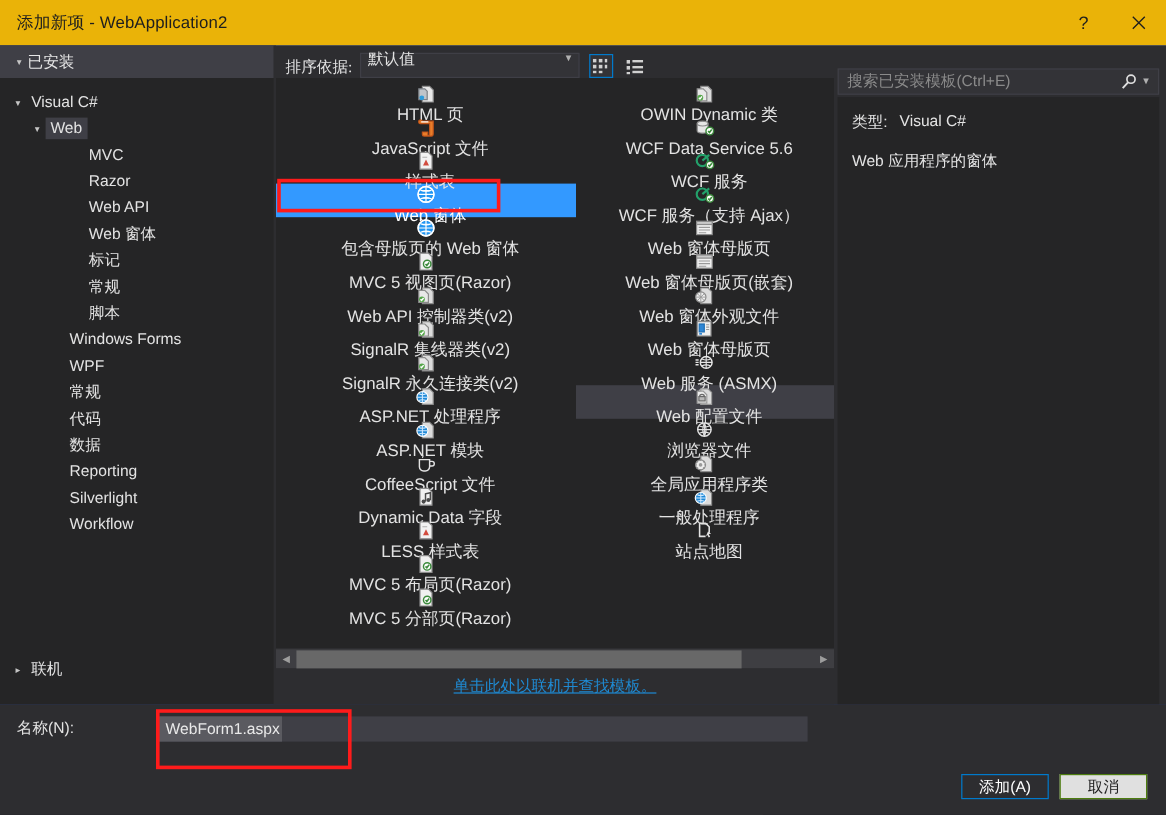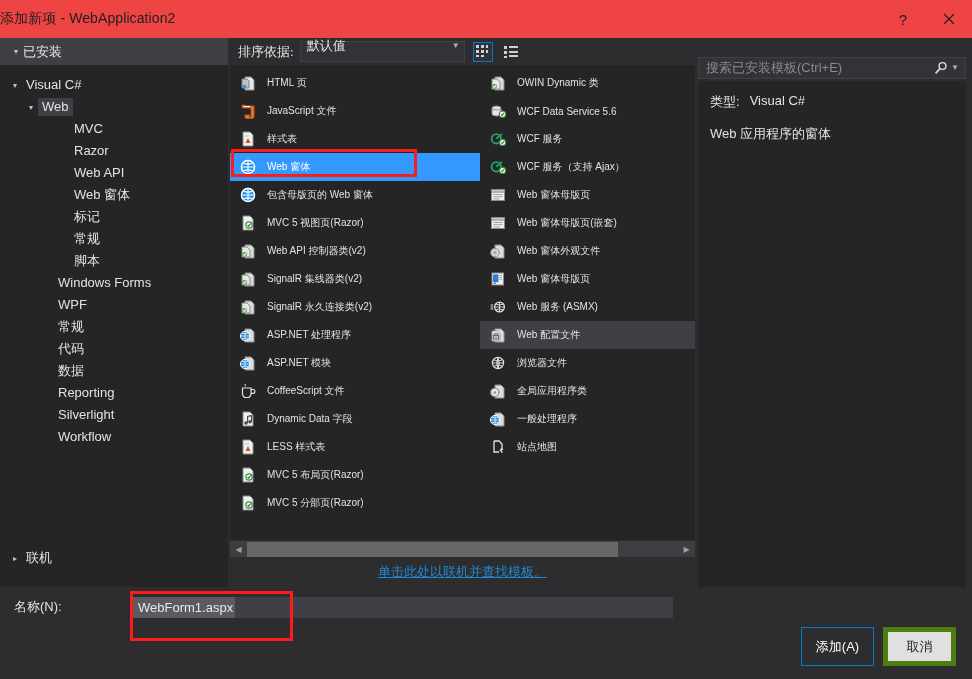--- a/index.html
+++ b/index.html
@@ -12,22 +12,23 @@
   .dialog {
     position: relative;
     width: 972px; height: 679px;
     background: #2d2d30;
     display: flex; flex-direction: column;
   }
 
   
   .titlebar {
     height: 38px; min-height: 38px;
-    background: #ef4444;
-    display: flex; align-items: center;
+    background: #eab308;
+    display: flex; align-items: center;
+    padding-left: 14px;
   }
   .title-text {
     font-size: 14px; color: #1e1e1e;
     letter-spacing: .1px;
     flex: 1;
   }
   .title-buttons { display: flex; height: 38px; }
   .title-btn {
     width: 46px; height: 38px;
     display: flex; align-items: center; justify-content: center;
@@ -86,28 +87,28 @@
 
   
   .mid-pane {
     flex: 1;
     display: flex; flex-direction: column;
     background: #2d2d30;
     min-width: 0;
   }
   .mid-toolbar {
     height: 27px; min-height: 27px;
-    display: flex; align-items: center;
+    display: flex; align-items: flex-end;
     padding: 0 4px 0 8px;
     gap: 6px;
     font-family: Liberation Serif, serif;
   }
   .sort-label { font-size: 13px; color: #e3e3e3; white-space: nowrap; }
   .sort-select {
-    width: 165px; height: 21px;
+    width: 183px; height: 21px;
     background: #333337;
     border: 1px solid #3f3f46;
     display: flex; align-items: center;
     padding: 0 4px 12px 6px;
     font-size: 13px; color: #e3e3e3;
     justify-content: space-between;
     cursor: default;
   }
   .sort-select .caret { font-size: 8px; color: #b0b0b0; }
   .view-btn {
@@ -132,23 +133,24 @@
   }
   .tmpl-col {
     width: 250px; min-width: 250px;
     padding-top: 4px;
   }
   .tmpl-col.col2 { width: 215px; min-width: 215px; }
   .tmpl-row {
     height: 28px;
     display: flex; align-items: center;
     padding-left: 7px;
-    font-size: 10px; color: #e3e3e3;
+    font-size: 14px; color: #e3e3e3;
     cursor: default;
     white-space: nowrap;
+    flex-direction: column;
   }
   .tmpl-row.selected { background: #3399ff; color: #ffffff; }
   .tmpl-row.hover { background: #3f3f46; }
   .tmpl-ico {
     width: 22px; height: 20px; min-width: 22px;
     margin-right: 8px;
     display: flex; align-items: center; justify-content: center;
   }
   .tmpl-ico svg { display: block; }
 
@@ -243,34 +245,34 @@
     background: #5a5a60;
     padding: 2px 2px 2px 6px;
     line-height: 17px;
   }
   .btn-row {
     position: absolute;
     right: 16px; bottom: 13px;
     display: flex; gap: 9px;
   }
   .btn {
-    width: 73px; height: 39px;
+    width: 73px; height: 21px;
     display: flex; align-items: center; justify-content: center;
     font-size: 13px;
     cursor: default;
   }
   .btn.primary {
     background: #2d2d30;
     color: #ffffff;
     border: 1px solid #007acc;
   }
   .btn.secondary {
     background: #e0e0e0;
     color: #1e1e1e;
-    border: 5px solid #4d7c0f;
+    border: 1px solid #4d7c0f;
   }
 
   
   .annot {
     position: absolute;
     border: 3px solid #fe1b1b;
     pointer-events: none;
     z-index: 40;
   }
   #annot-selected-template { left: 231px; top: 149px; width: 186px; height: 28px; }

